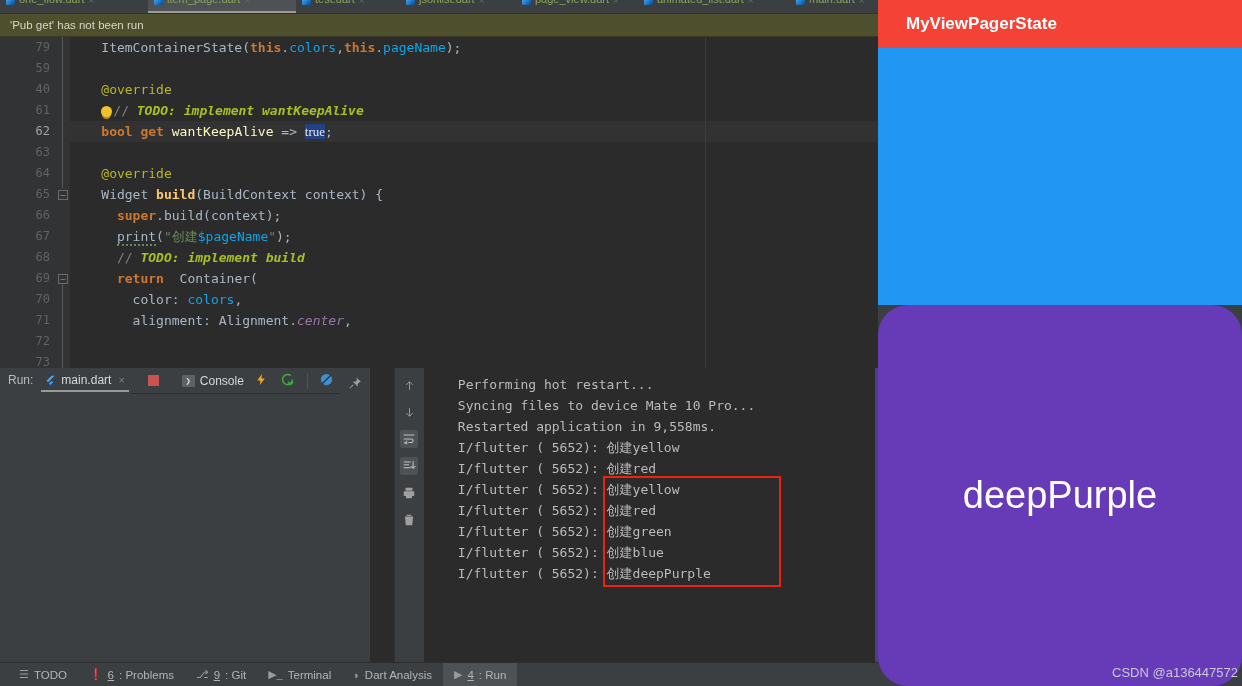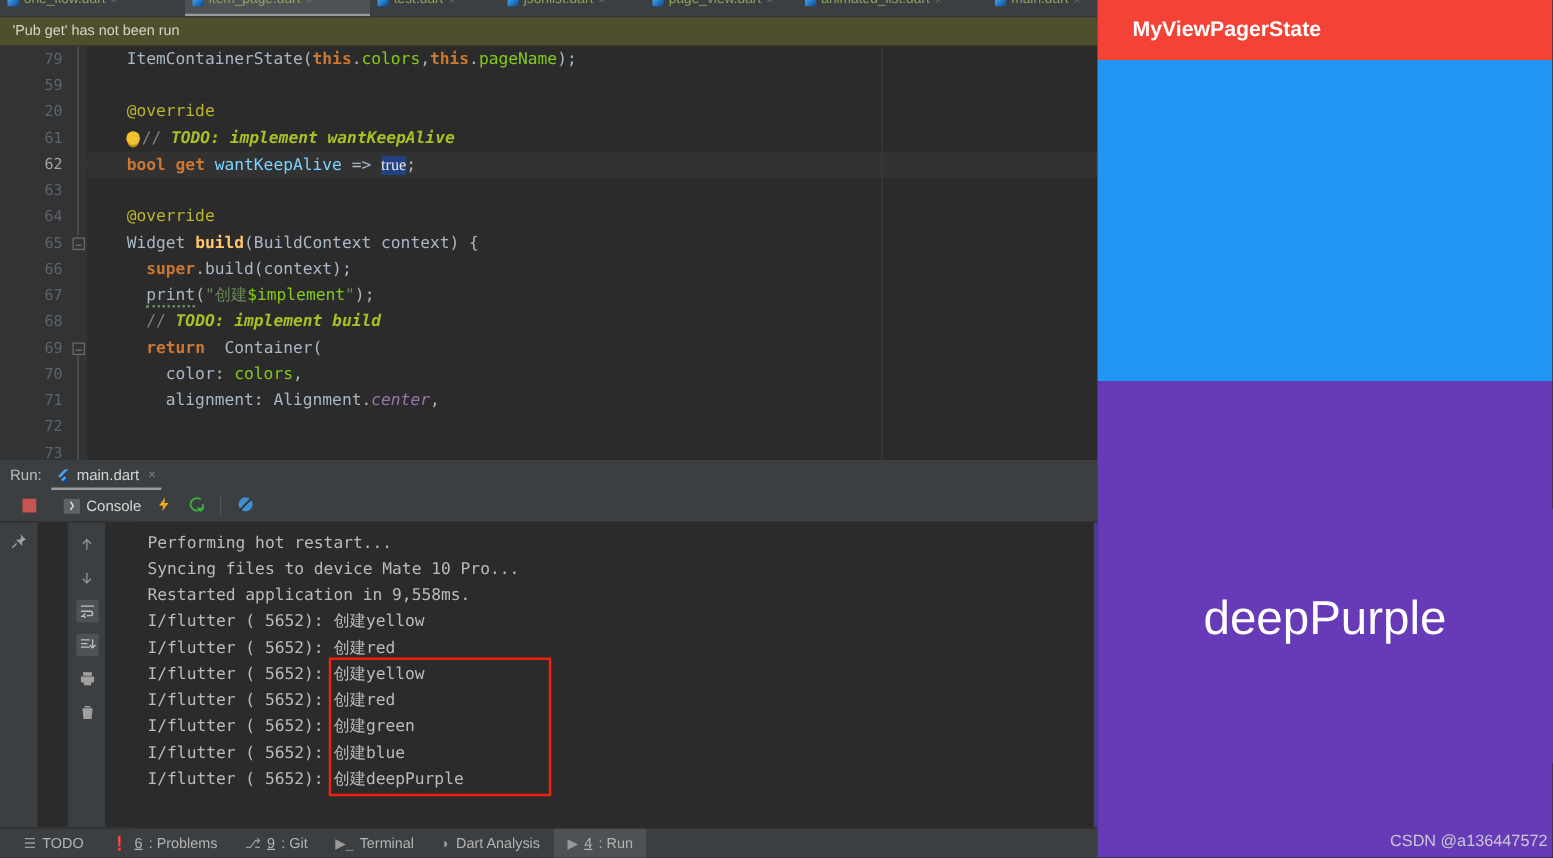--- a/index.html
+++ b/index.html
@@ -107,33 +107,33 @@
     border: 1px solid #6a6a6a; color: #9a9a9a; font-size: 9px;
     line-height: 8px; text-align: center;
   }
   .foldbar {
     position: absolute; left: 6px; width: 1px; background: #5a5a5a;
   }
   
   .kw   { color: #cc7832; font-weight: bold; }
   .cls  { color: #a9b7c6; }
   .fn   { color: #ffc66d; font-weight: bold; }
-  .fld  { color: #84cc16; }
+  .fld  { color: #0ea5e9; }
   .str  { color: #6a8759; }
   .cmt  { color: #808080; }
   .todo { color: #a8c023; font-style: italic; font-weight: bold; }
   .anno { color: #bbb529; }
   .num  { color: #e5e5e5; font-family: Liberation Serif, serif; }
   .ital { color: #9876aa; font-style: italic; }
-  .white{ color: #7dd3fc; }
+  .white{ color: #fef9c3; }
   .sel  { background: #214283; }
   .typo { border-bottom: 2px dotted #6a8759; }
 
   
-  .runwin { flex: 1 1 auto; display: flex; flex-direction: column; background: #3c3f41; }
+  .runwin { flex: 1 1 auto; display: flex; flex-direction: row; background: #3c3f41; }
   .runhdr {
     height: 24px; background: #3c3f41; display: flex; align-items: center;
     padding-left: 8px; gap: 6px; flex: 0 0 auto;
   }
   .runhdr .rl { font-size: 12px; color: #bbbbbb; }
   .runtab {
     display: flex; align-items: center; gap: 5px; height: 24px;
     padding: 0 6px; position: relative; font-size: 12px; color: #d6d6d6;
   }
   .runtab::after {
@@ -218,20 +218,21 @@
     display: flex; align-items: center; padding-left: 16px;
   }
   .appbar .title {
     color: #ffffff; font-size: 17px; font-weight: bold;
   }
   .page-blue { background: #2196f3; height: 257px; flex: 0 0 auto; }
   .page-purple {
     background: #673ab7; flex: 1 1 auto;
     display: flex; align-items: center; justify-content: center;
     position: relative;
+    border-radius: 30px;
   }
   .page-purple .lbl {
     color: #ffffff; font-size: 38px; font-weight: normal;
   }
   .watermark {
     position: absolute; right: 4px; bottom: 6px;
     font-size: 13px; color: #c9c9d6;
     font-family: "Liberation Sans", sans-serif;
   }
 </style>
@@ -281,21 +282,21 @@
       </div>
 
     <div class="banner">
       <span>'Pub get' has not been run</span>
     </div>
 
     <div class="editorwrap">
       <div class="gutter" id="gutter">
           <div class="gline">79</div>
           <div class="gline">59</div>
-          <div class="gline">20</div>
+          <div class="gline">40</div>
           <div class="gline">61</div>
           <div class="gline cur">62<span class="gmark">
               <span class="ovr-circle"></span>
               <span class="ovr-arrow">↑</span>
             </span></div>
           <div class="gline">63</div>
           <div class="gline">64</div>
           <div class="gline">65<span class="gmark">
               <span class="ovr-circle"></span>
               <span class="ovr-arrow">↑</span>
@@ -319,21 +320,21 @@
         <div class="guide"></div>
       <div class="cline">    <span class="cls">ItemContainerState</span>(<span class="kw">this</span>.<span class="fld">colors</span>,<span class="kw">this</span>.<span class="fld">pageName</span>);</div>
           <div class="cline"></div>
           <div class="cline">    <span class="anno">@override</span></div>
           <div class="cline">    <span class="bulb"></span><span class="cmt">// </span><span class="todo">TODO: implement wantKeepAlive</span></div>
           <div class="cline hl-line">    <span class="kw">bool</span> <span class="kw">get</span> <span class="white">wantKeepAlive</span> =&gt; <span class="sel"><span class="num">true</span></span>;</div>
           <div class="cline"></div>
           <div class="cline">    <span class="anno">@override</span></div>
           <div class="cline">    <span class="cls">Widget</span> <span class="fn">build</span>(<span class="cls">BuildContext</span> context) {</div>
           <div class="cline">      <span class="kw">super</span>.build(context);</div>
-          <div class="cline">      <span class="typo">print</span>(<span class="str">"创建</span><span class="fld">$implement</span><span class="str">"</span>);</div>
+          <div class="cline">      <span class="typo">print</span>(<span class="str">"创建</span><span class="fld">$pageName</span><span class="str">"</span>);</div>
           <div class="cline">      <span class="cmt">// </span><span class="todo">TODO: implement build</span></div>
           <div class="cline">      <span class="kw">return</span>  <span class="cls">Container</span>(</div>
           <div class="cline">        color: <span class="fld">colors</span>,</div>
           <div class="cline">        alignment: <span class="cls">Alignment</span>.<span class="ital">center</span>,</div>
         </div>
     </div>
 
     <div class="runwin">
 
       <div class="runhdr">

